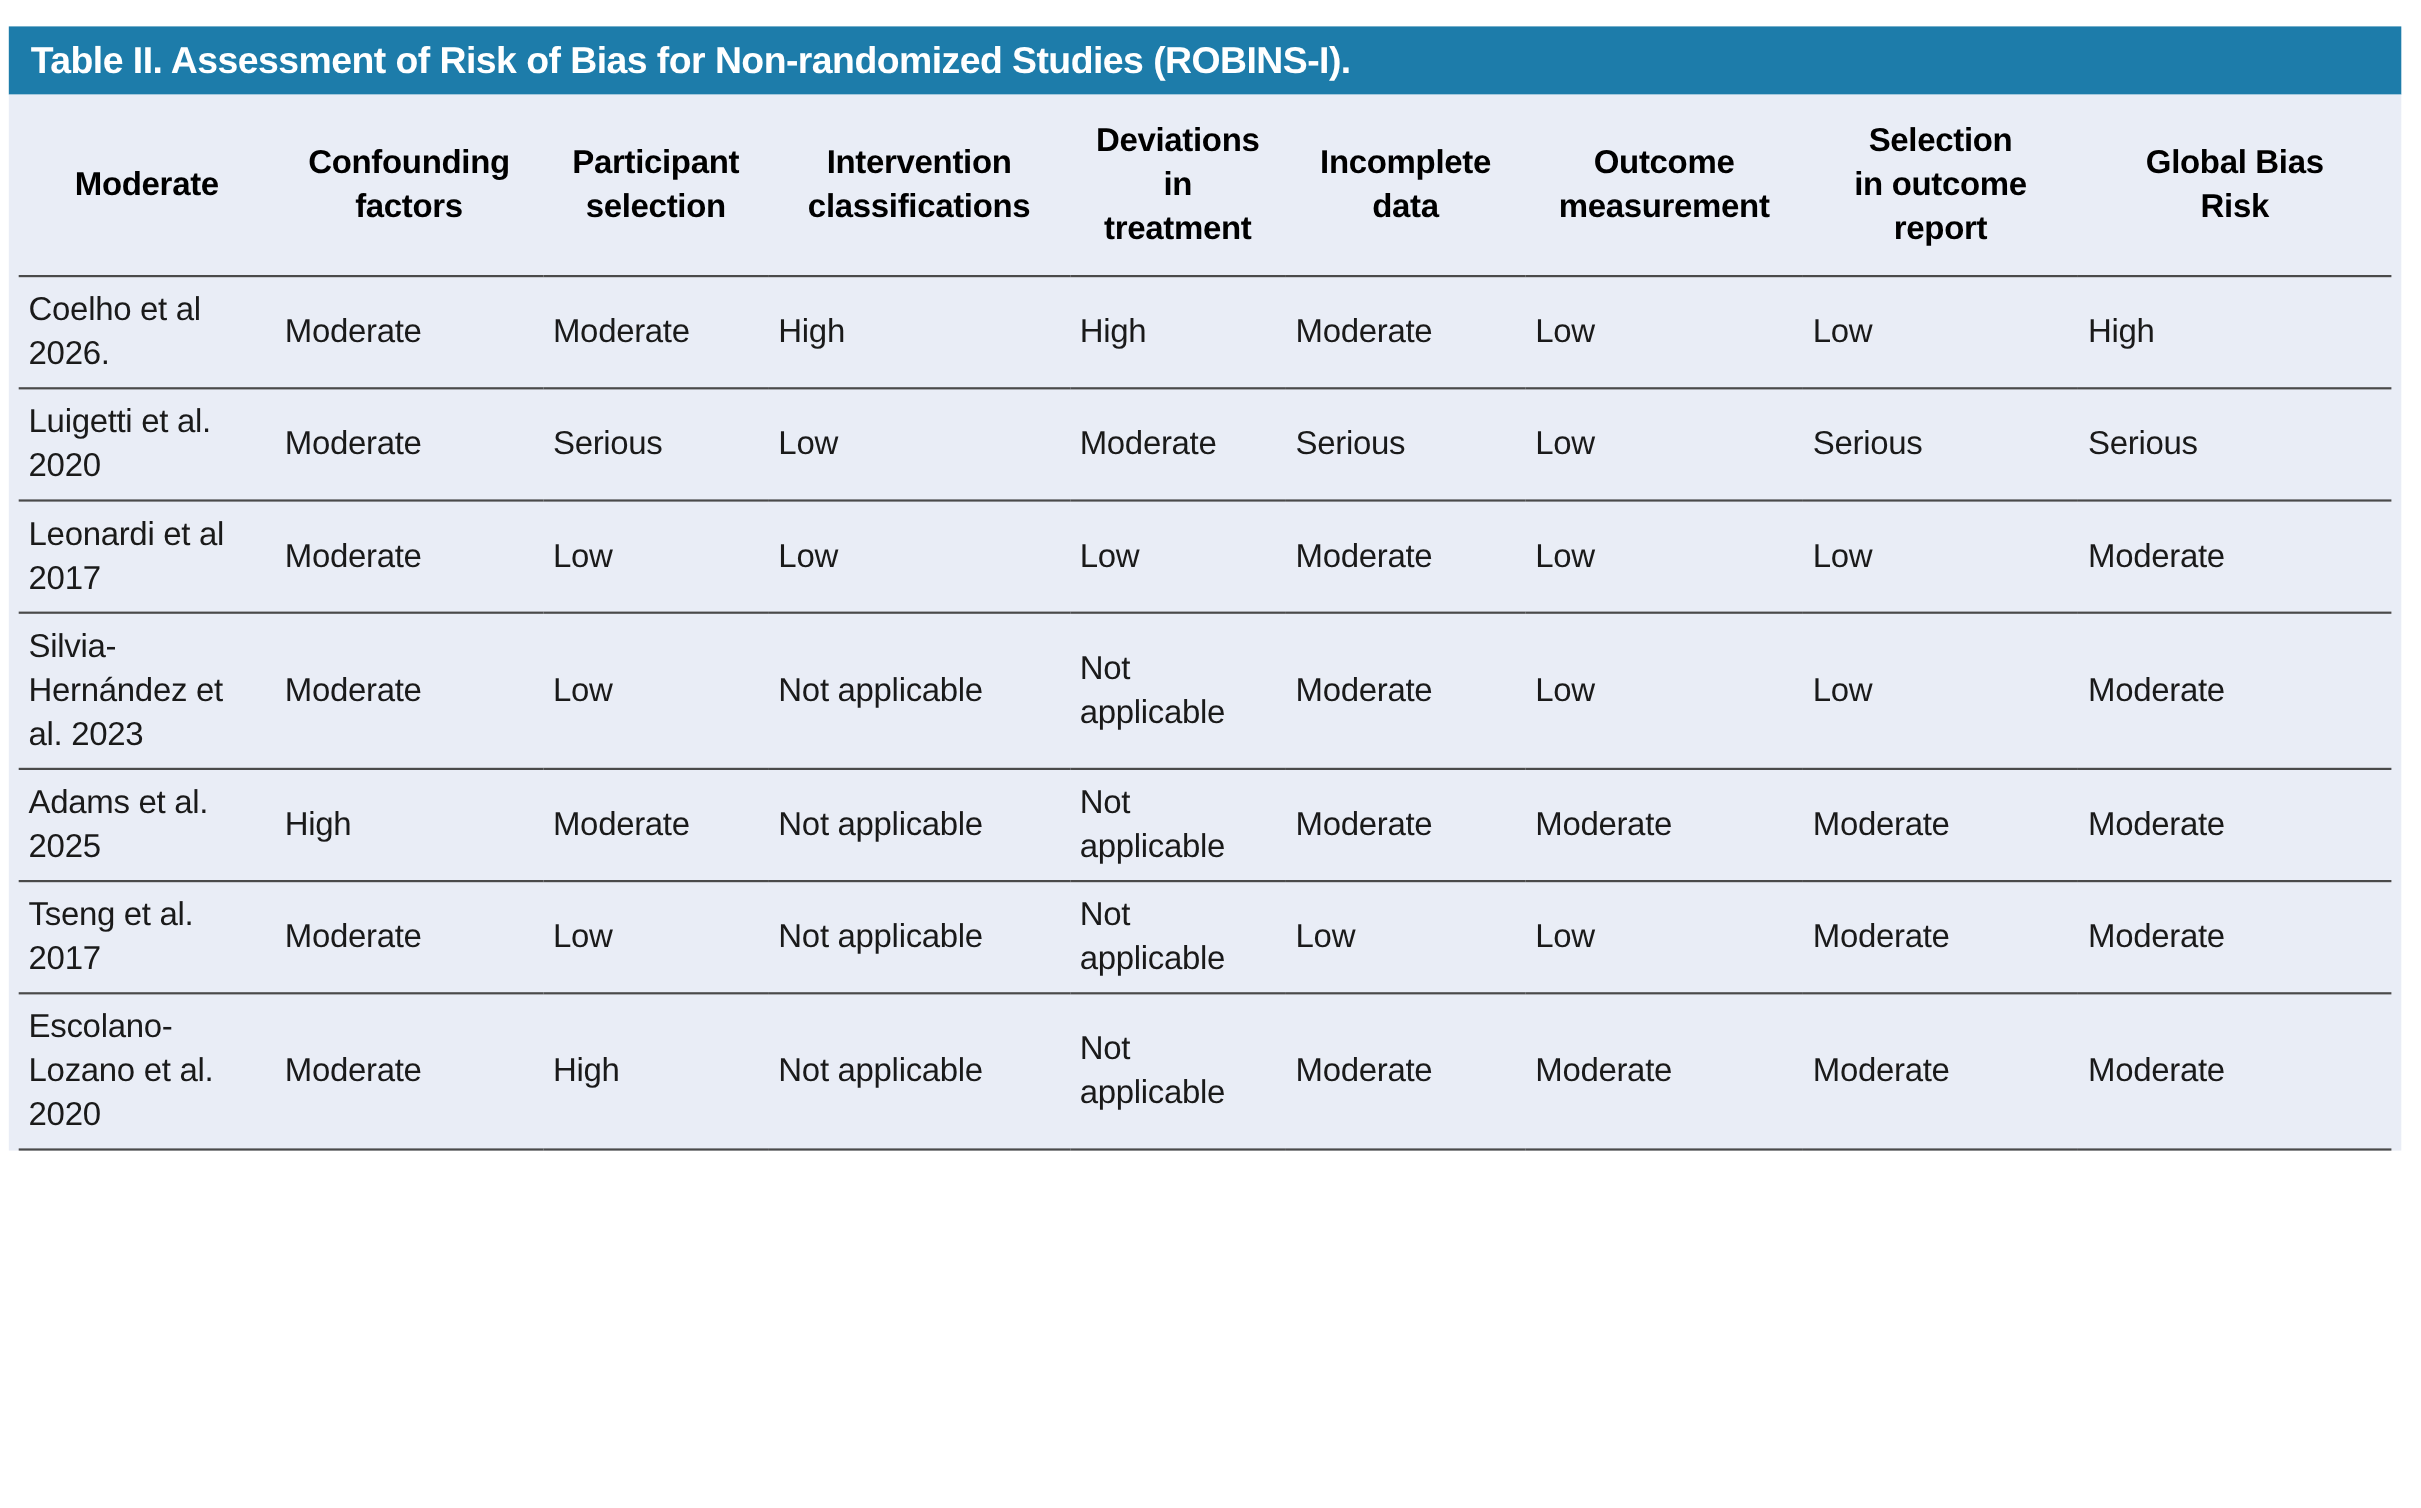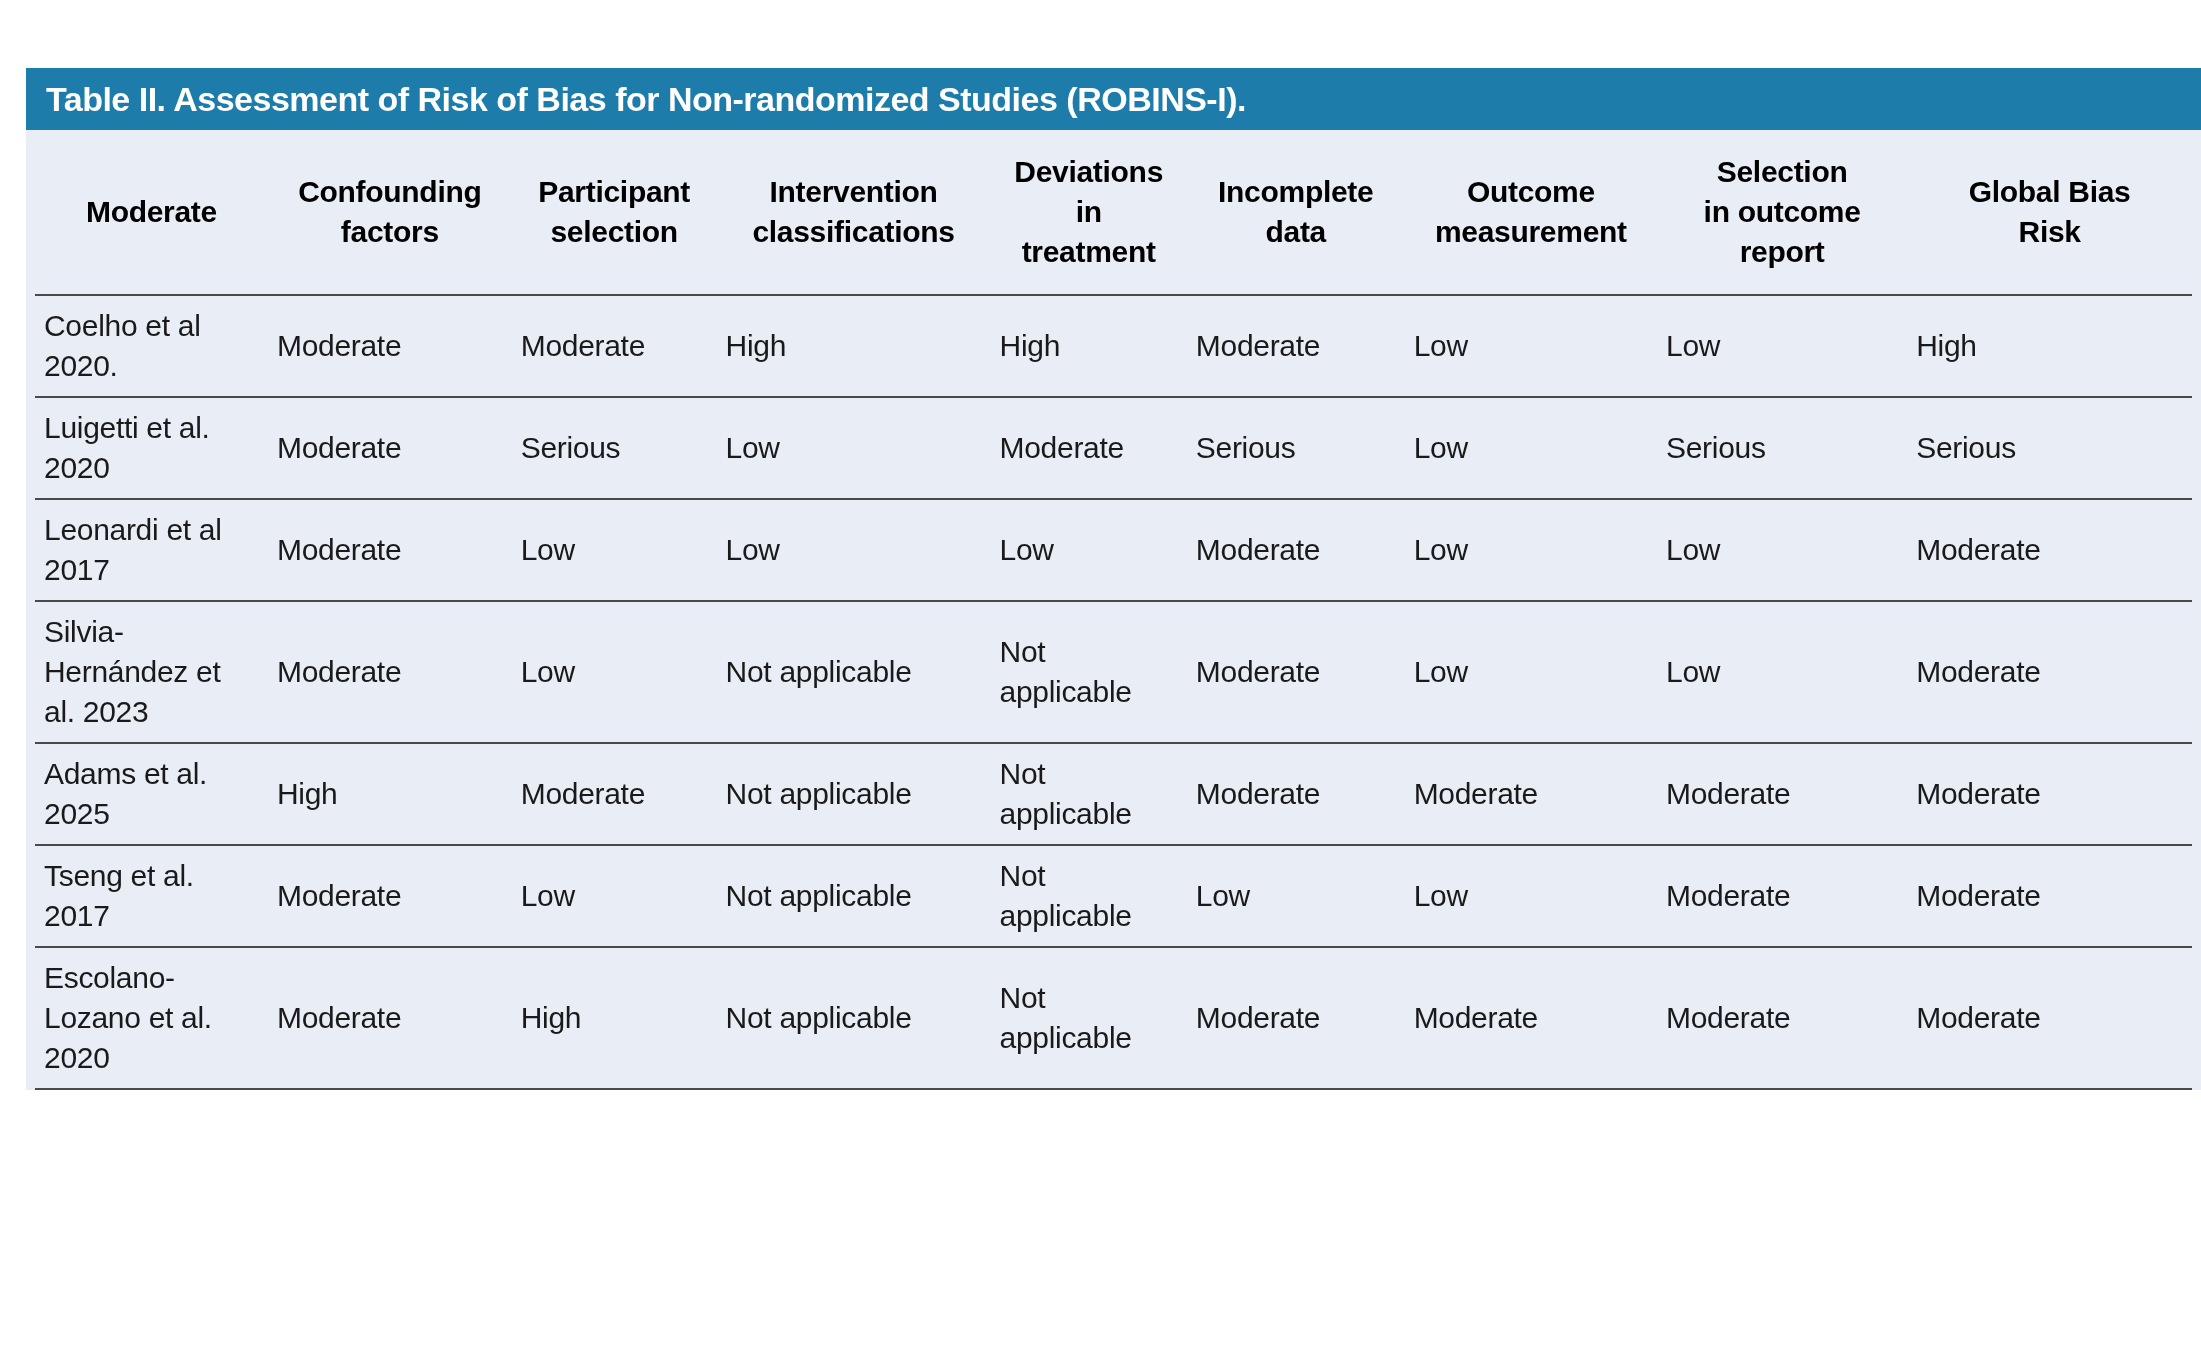--- a/index.html
+++ b/index.html
@@ -7,24 +7,23 @@
   .page {
     position: relative;
     width: 2201px;
     height: 1371px;
     background: #ffffff;
     font-family: "Liberation Sans", sans-serif;
     color: #1a1a1a;
   }
   .sheet {
     position: absolute;
-    left: 26px;
+    left: 8px;
     top: 24px;
     width: 2175px;
-    margin-top: 44px;
   }
   .title-bar {
     background: #1d7caa;
     height: 62px;
     line-height: 62px;
     padding-left: 20px;
     overflow: hidden;
   }
   .title-bar span {
     color: #ffffff;
@@ -111,21 +110,21 @@
 in outcome
 report</th>
             <th>Global Bias
 Risk</th>
           </tr>
         </thead>
         <tbody id="table-body">
 
   <tr>
     <td class="study">Coelho et al
-2020.</td>
+2026.</td>
     <td>Moderate</td>
     <td>Moderate</td>
     <td>High</td>
     <td>High</td>
     <td>Moderate</td>
     <td>Low</td>
     <td>Low</td>
     <td>High</td>
   </tr>
 

